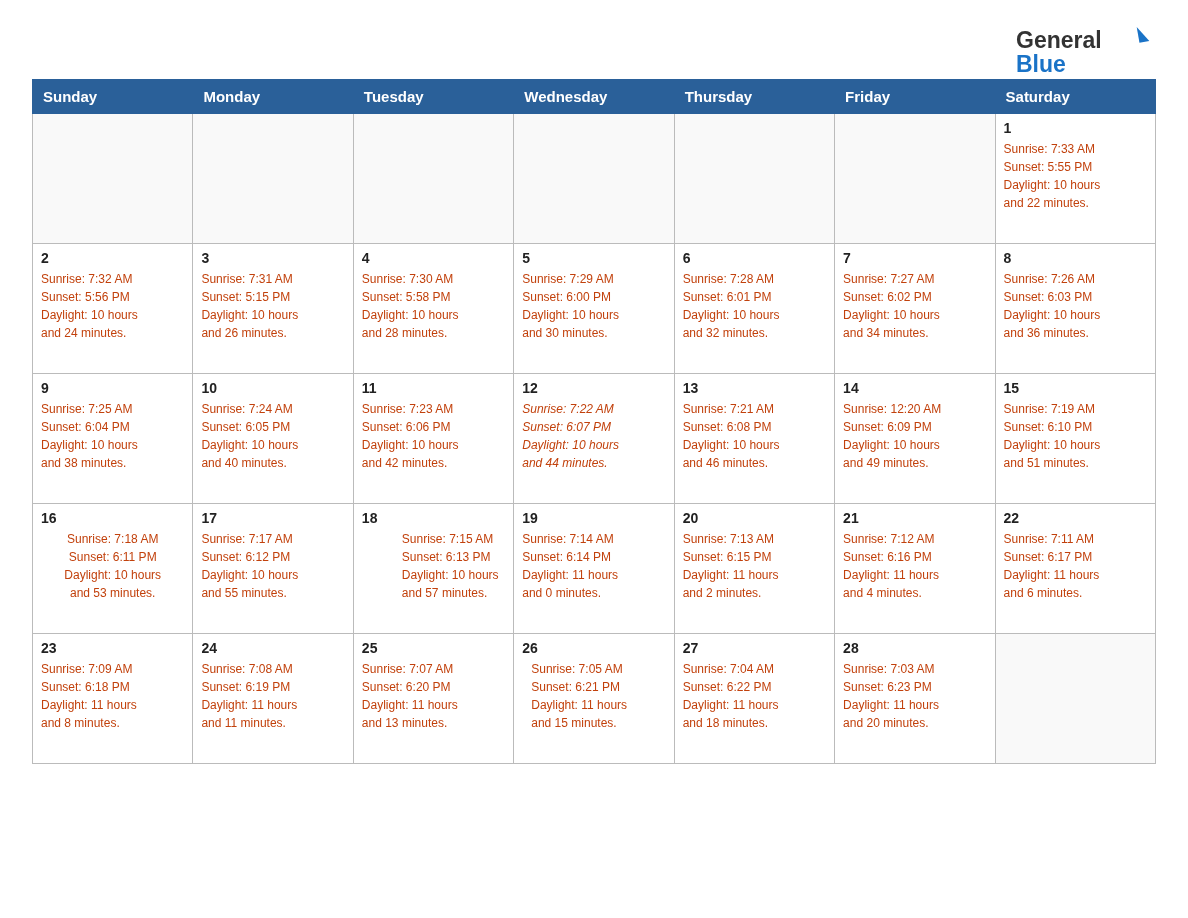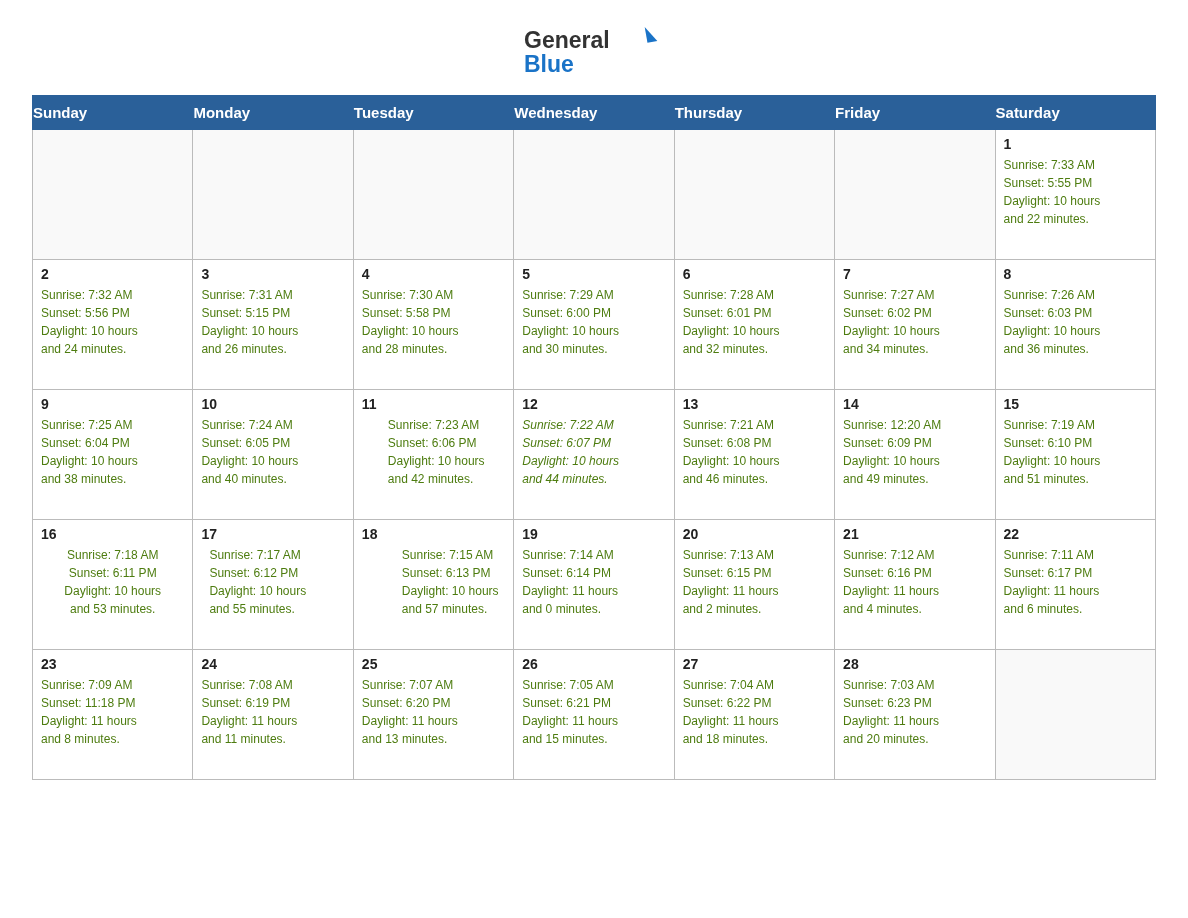--- a/index.html
+++ b/index.html
@@ -6,23 +6,23 @@
     body {
       font-family: Arial, Helvetica, sans-serif;
       background: #fff;
       color: #333;
       padding: 24px 32px;
       width: 1188px;
       min-height: 918px;
     }
     .header {
       display: flex;
-      justify-content: center;
+      justify-content: flex-end;
       align-items: flex-start;
-      margin-bottom: 16px;
+      margin-bottom: 0;
     }
     .logo {
       display: flex;
       align-items: center;
       gap: 0;
     }
     .title-block {
       text-align: right;
     }
     .calendar-title {
@@ -39,42 +39,42 @@
     .calendar-table {
       width: 100%;
       border-collapse: collapse;
       table-layout: fixed;
     }
     .calendar-table thead tr th {
       background: #2a6099;
       color: #fff;
       font-size: 15px;
       font-weight: bold;
-      padding: 8px 0;
+      padding: 8px 10px;
       text-align: left;
       border: 1px solid #2a6099;
     }
     .calendar-table tbody tr td {
       vertical-align: top;
       border: 1px solid #bbb;
       padding: 6px 8px;
       font-size: 12.5px;
       color: #333;
       height: 130px;
       width: 14.28%;
     }
     .day-number {
       font-size: 14px;
       font-weight: bold;
       color: #222;
       margin-bottom: 4px;
     }
     .day-info {
       font-size: 12px;
-      color: #4d7c0f;
+      color: #c2410c;
       line-height: 1.5;
     }
     .empty-cell {
       background: #f9f9f9;
     }
     .row-border td {
       border-top: 2px solid #2a6099;
     }
   </style>
 </head>
@@ -183,21 +183,21 @@
         </td>
         <td>
           <div class="day-number">10</div>
           <div class="day-info" style="white-space: pre-line;">Sunrise: 7:24 AM
 Sunset: 6:05 PM
 Daylight: 10 hours
 and 40 minutes.</div>
         </td>
         <td>
           <div class="day-number">11</div>
-          <div class="day-info" style="white-space: pre-line; margin-left: 26px;">Sunrise: 7:23 AM
+          <div class="day-info" style="white-space: pre-line;">Sunrise: 7:23 AM
 Sunset: 6:06 PM
 Daylight: 10 hours
 and 42 minutes.</div>
         </td>
         <td>
           <div class="day-number">12</div>
           <div class="day-info" style="white-space: pre-line; font-style: italic;">Sunrise: 7:22 AM
 Sunset: 6:07 PM
 Daylight: 10 hours
 and 44 minutes.</div>
@@ -227,21 +227,21 @@
       <tr class="row-border">
         <td>
           <div class="day-number">16</div>
           <div class="day-info" style="white-space: pre-line; text-align: center;">Sunrise: 7:18 AM
 Sunset: 6:11 PM
 Daylight: 10 hours
 and 53 minutes.</div>
         </td>
         <td>
           <div class="day-number">17</div>
-          <div class="day-info" style="white-space: pre-line; margin-left: 8px;">Sunrise: 7:17 AM
+          <div class="day-info" style="white-space: pre-line;">Sunrise: 7:17 AM
 Sunset: 6:12 PM
 Daylight: 10 hours
 and 55 minutes.</div>
         </td>
         <td>
           <div class="day-number">18</div>
           <div class="day-info" style="white-space: pre-line; margin-left: 40px;">Sunrise: 7:15 AM
 Sunset: 6:13 PM
 Daylight: 10 hours
 and 57 minutes.</div>
@@ -272,41 +272,41 @@
           <div class="day-info" style="white-space: pre-line;">Sunrise: 7:11 AM
 Sunset: 6:17 PM
 Daylight: 11 hours
 and 6 minutes.</div>
         </td>
       </tr>
       <tr class="row-border">
         <td>
           <div class="day-number">23</div>
           <div class="day-info" style="white-space: pre-line;">Sunrise: 7:09 AM
-Sunset: 11:18 PM
+Sunset: 6:18 PM
 Daylight: 11 hours
 and 8 minutes.</div>
         </td>
         <td>
           <div class="day-number">24</div>
           <div class="day-info" style="white-space: pre-line;">Sunrise: 7:08 AM
 Sunset: 6:19 PM
 Daylight: 11 hours
 and 11 minutes.</div>
         </td>
         <td>
           <div class="day-number">25</div>
           <div class="day-info" style="white-space: pre-line;">Sunrise: 7:07 AM
 Sunset: 6:20 PM
 Daylight: 11 hours
 and 13 minutes.</div>
         </td>
         <td>
           <div class="day-number">26</div>
-          <div class="day-info" style="white-space: pre-line;">Sunrise: 7:05 AM
+          <div class="day-info" style="white-space: pre-line; margin-left: 9px;">Sunrise: 7:05 AM
 Sunset: 6:21 PM
 Daylight: 11 hours
 and 15 minutes.</div>
         </td>
         <td>
           <div class="day-number">27</div>
           <div class="day-info" style="white-space: pre-line;">Sunrise: 7:04 AM
 Sunset: 6:22 PM
 Daylight: 11 hours
 and 18 minutes.</div>

